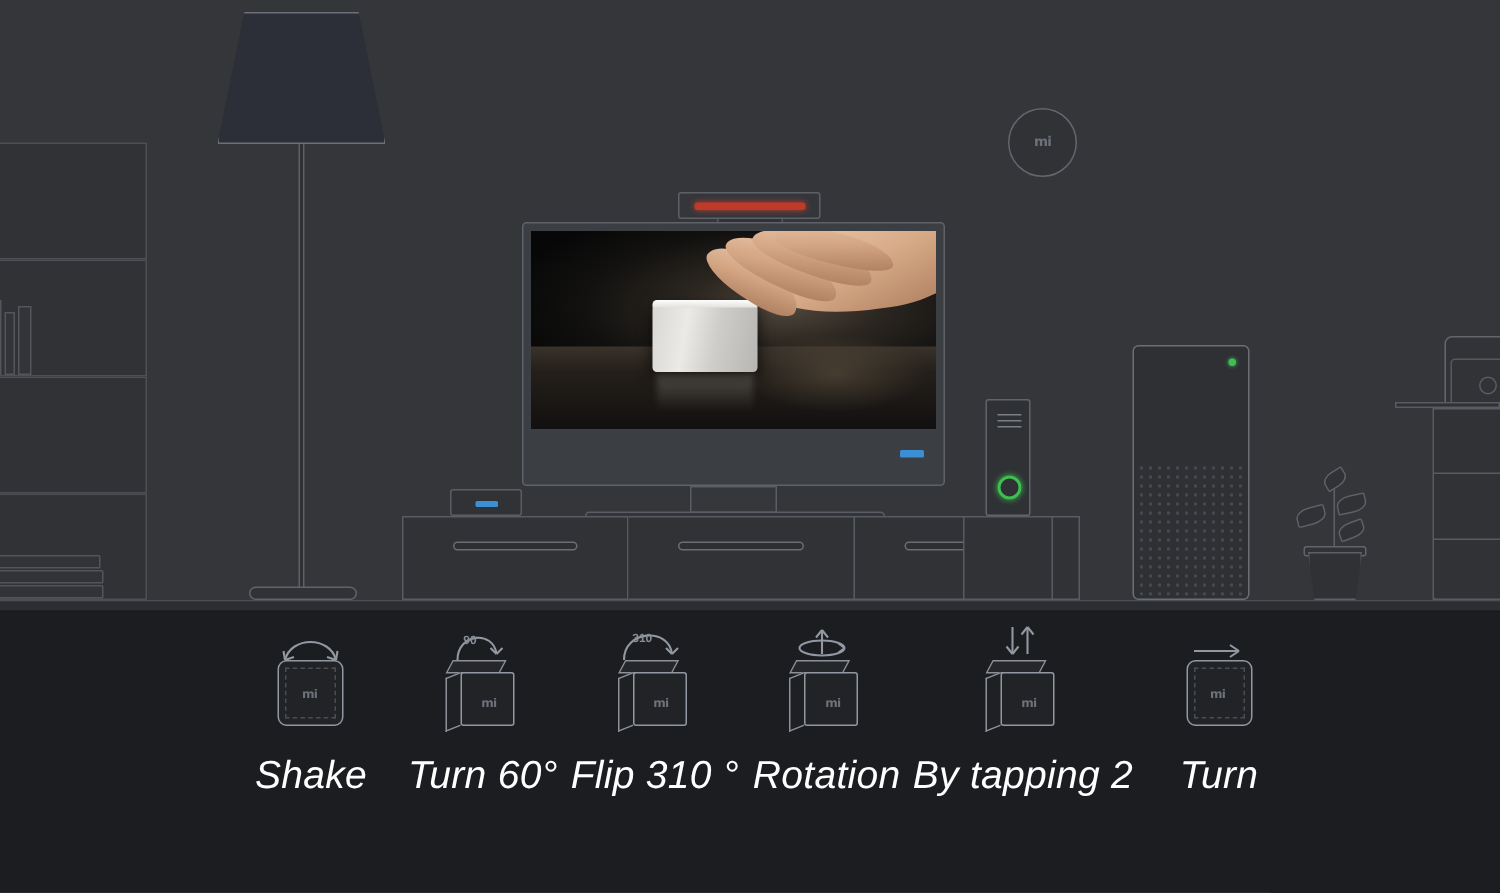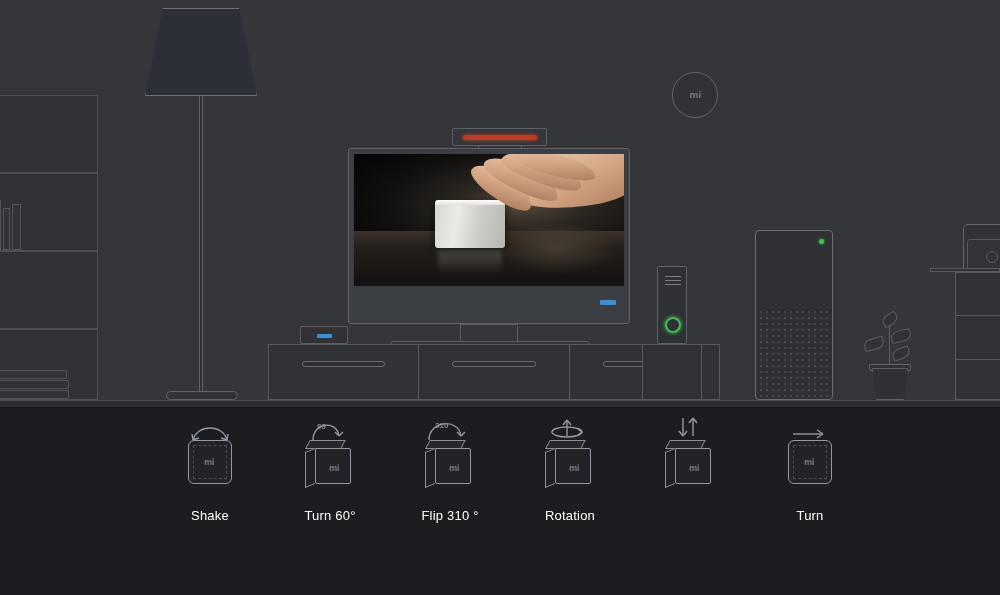--- a/index.html
+++ b/index.html
@@ -147,22 +147,22 @@
   #toptable{ position:absolute; left:930px; top:268px; width:70px; height:4px;
      border:1px solid #585b61; background:#2f3135; }
 
   
   #panel{ position:absolute; left:0; top:408px; width:1000px; height:187px;
           background:#1b1d21; }
   #gestures{ position:absolute; left:150px; top:10px; width:720px; height:160px;
              display:flex; align-items:flex-start; }
   .gesture{ flex:1; display:flex; flex-direction:column; align-items:center; }
   .g-icon{ position:relative; width:86px; height:72px; }
-  .g-label{ margin-top:14px; color:#ffffff; font-size:13px; line-height:24px;
-            white-space:nowrap; letter-spacing:.2px; }
+  .g-label{ margin-top:14px; color:#ffffff; font-size:26px; line-height:24px;
+            white-space:nowrap; letter-spacing:.2px;font-style:italic; }
 
   
   .cube3d{ position:absolute; left:18px; top:22px; width:46px; height:44px; }
   .cube3d .face{ position:absolute; left:10px; top:8px; width:36px; height:36px;
      border:1px solid #9298a1; border-radius:2px; background:#212327; }
   .cube3d .topf{ position:absolute; left:0; top:0; width:36px; height:9px;
      border:1px solid #8b9099; background:#25272b;
      transform:skewX(-28deg); transform-origin:bottom left; }
   .cube3d .leftf{ position:absolute; left:0; top:8px; width:10px; height:36px;
      border:1px solid #8b9099; border-right:none; background:#1e2024;
@@ -373,20 +373,21 @@
             <path class="arrow" d="M46 22 l0 -18"></path>
             <path class="arrow" d="M46 4 l-4 5 M46 4 l4 5"></path>
           </svg>
           <div class="cube3d">
             <div class="topf"></div>
             <div class="leftf"></div>
             <div class="face"></div>
             <span class="milogo" style="left:24px;top:24px;">mi</span>
           </div>
         </div>
+        <div class="g-label">By tapping 2</div>
       </div>
 
       <div class="gesture">
         <div class="g-icon">
           <svg width="86" height="24" style="position:absolute;left:0;top:0;">
             <path class="arrow" d="M26 16 l30 0"></path>
             <path class="arrow" d="M56 16 l-6 -4 M56 16 l-6 4"></path>
           </svg>
           <div class="cubeflat">
             <div class="inner"></div>

